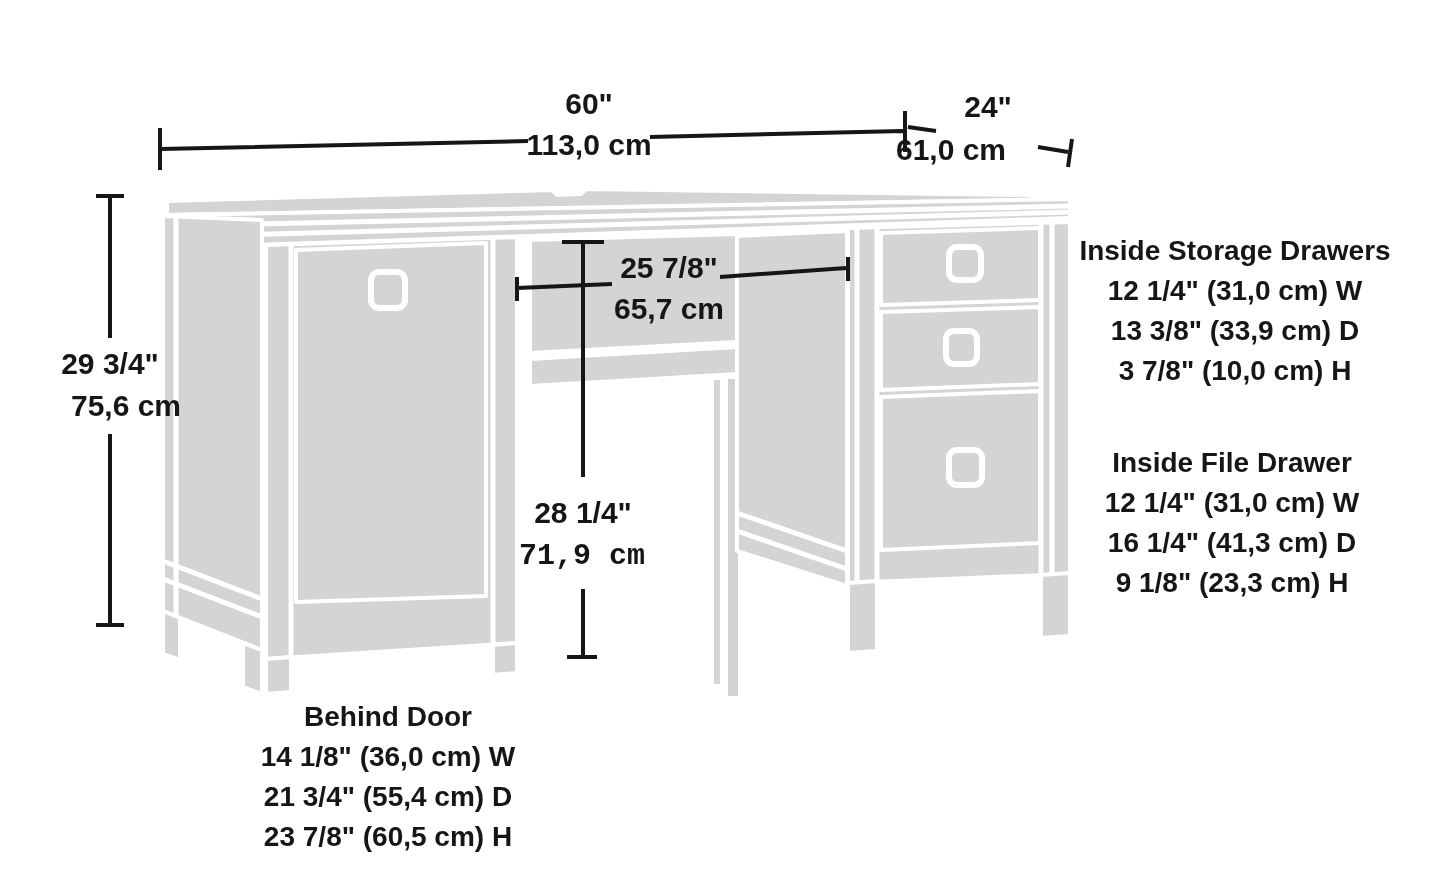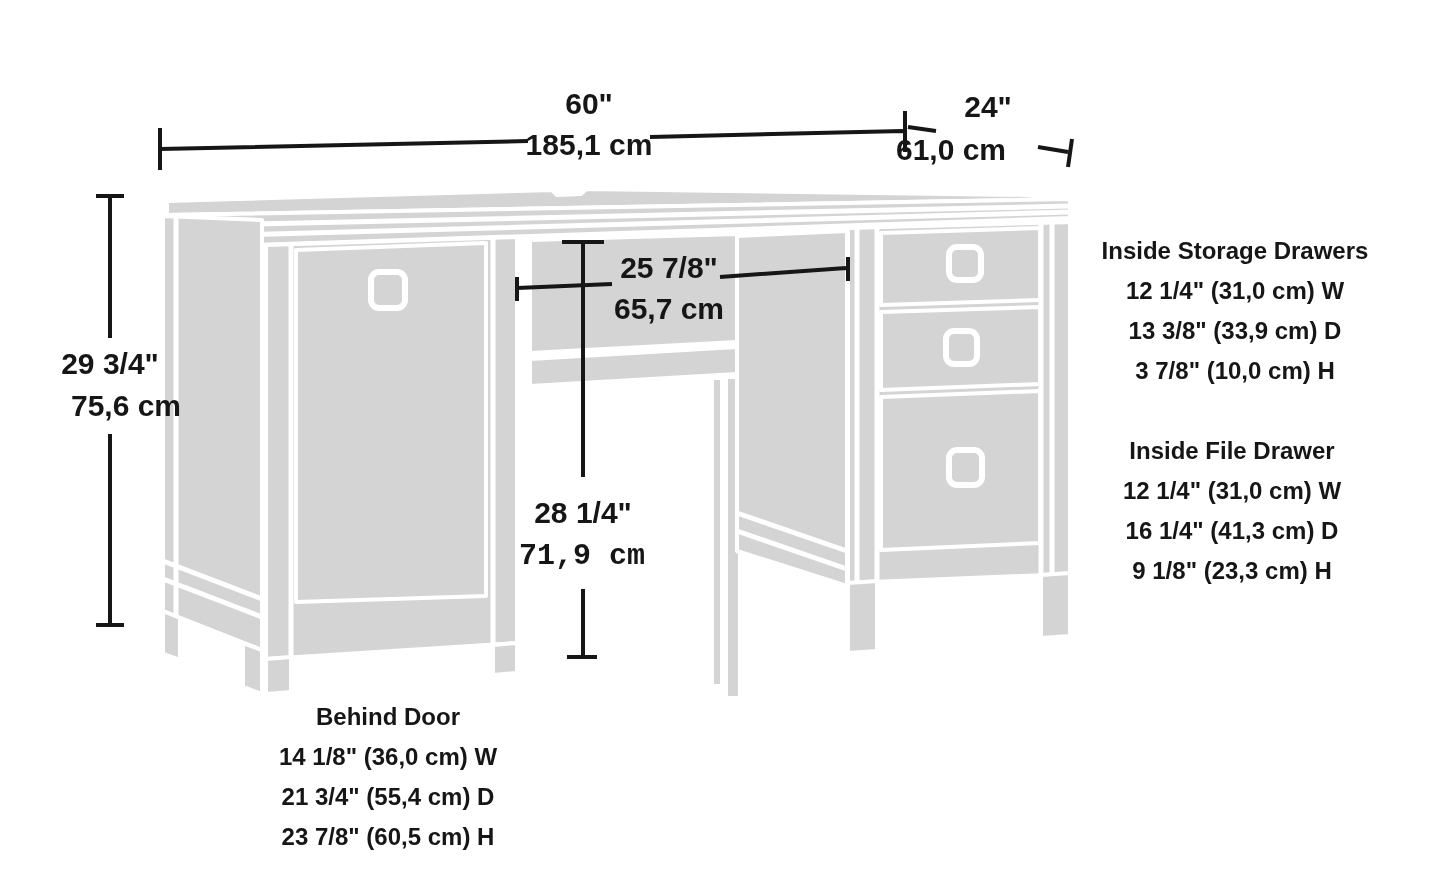--- a/index.html
+++ b/index.html
@@ -23,21 +23,21 @@
   .dimline{fill:none;stroke:var(--ink);stroke-width:4;stroke-linecap:butt;}
   .label{
     position:absolute;
     transform:translateX(-50%);
     white-space:nowrap;
     text-align:center;
     color:var(--ink);
     font-weight:600;
   }
   .dim-label{font-size:30px;line-height:36px;}
-  .note-block{font-size:24px;line-height:40px;}
+  .note-block{font-size:28px;line-height:40px;}
 </style>
 </head>
 <body>
 
 <div class="stage">
 
   <svg width="1445" height="879" viewBox="0 0 1445 879">
 
     <g>
 
@@ -89,42 +89,42 @@
     <g>
       <path class="dimline" d="M160,128 L160,170 M160,149 L528,141 M650,137 L903,131 M905,111 L905,152"></path>
       <path class="dimline" d="M908,127 L936,131 M1038,147 L1068,152 M1072,139 L1068,167"></path>
       <path class="dimline" d="M96,196 L124,196 M110,196 L110,338 M110,434 L110,625 M96,625 L124,625"></path>
       <path class="dimline" d="M517,277 L517,301 M517,288 L612,284 M720,277 L846,268 M848,257 L848,281"></path>
       <path class="dimline" d="M562,242 L604,242 M583,242 L583,477 M583,589 L583,656 M567,657 L597,657"></path>
     </g>
   </svg>
 
   <div class="label dim-label" style="left:589px;top:86px;">60"</div>
-  <div class="label dim-label" style="left:589px;top:127px;">185,1 cm</div>
+  <div class="label dim-label" style="left:589px;top:127px;">113,0 cm</div>
 
   <div class="label dim-label" style="left:988px;top:89px;">24"</div>
   <div class="label dim-label" style="left:951px;top:132px;">61,0 cm</div>
 
   <div class="label dim-label" style="left:110px;top:346px;">29 3/4"</div>
   <div class="label dim-label" style="left:110px;top:388px;margin-left:16px;">75,6 cm</div>
 
   <div class="label dim-label" style="left:669px;top:250px;">25 7/8"</div>
   <div class="label dim-label" style="left:669px;top:291px;text-align:center;">65,7 cm</div>
 
   <div class="label dim-label" style="left:583px;top:495px;">28 1/4"</div>
   <div class="label dim-label" style="left:582px;top:538px;font-family:Liberation Mono, monospace;">71,9 cm</div>
 
   <div class="label note-block" style="left:1235px;top:231px;">
     <div>Inside Storage Drawers</div>
     <div>12 1/4" (31,0 cm) W</div>
     <div>13 3/8" (33,9 cm) D</div>
     <div>3 7/8" (10,0 cm) H</div>
   </div>
 
-  <div class="label note-block" style="left:1232px;top:431px;">
+  <div class="label note-block" style="left:1232px;top:443px;">
     <div>Inside File Drawer</div>
     <div>12 1/4" (31,0 cm) W</div>
     <div>16 1/4" (41,3 cm) D</div>
     <div>9 1/8" (23,3 cm) H</div>
   </div>
 
   <div class="label note-block" style="left:388px;top:697px;text-align:center;">
     <div>Behind Door</div>
     <div>14 1/8" (36,0 cm) W</div>
     <div>21 3/4" (55,4 cm) D</div>

